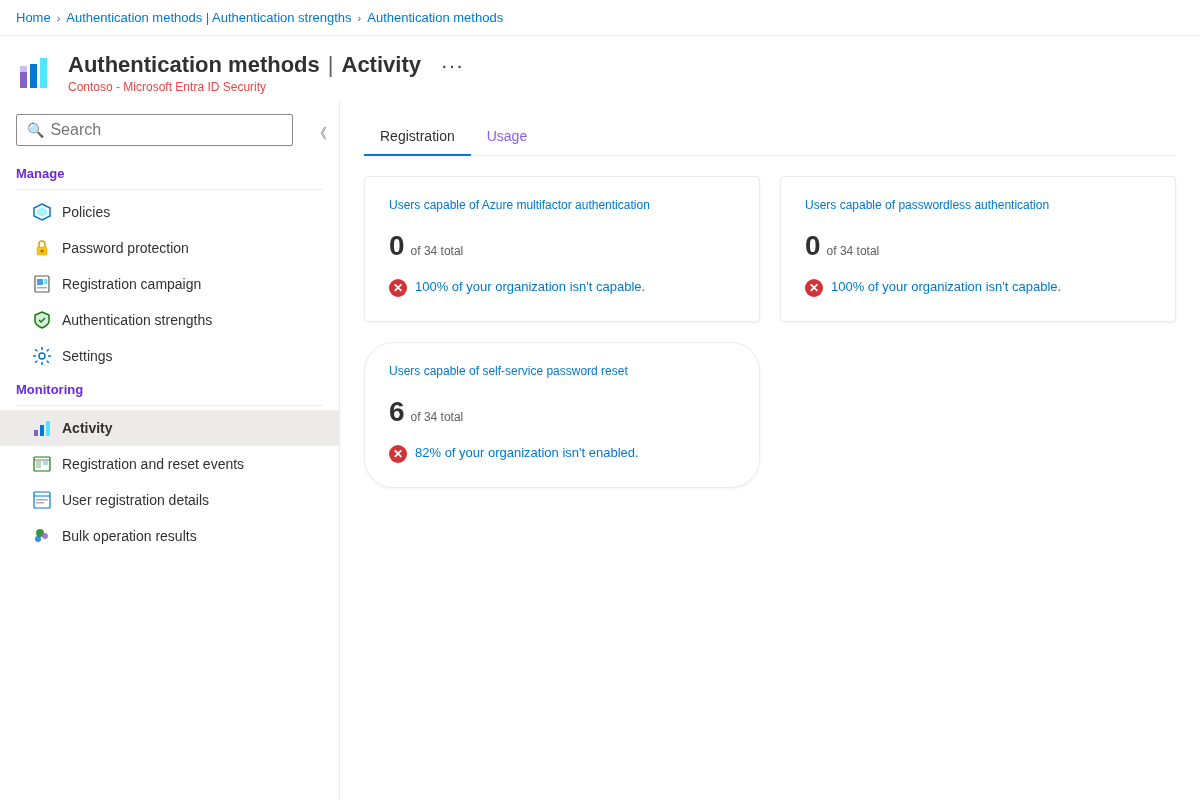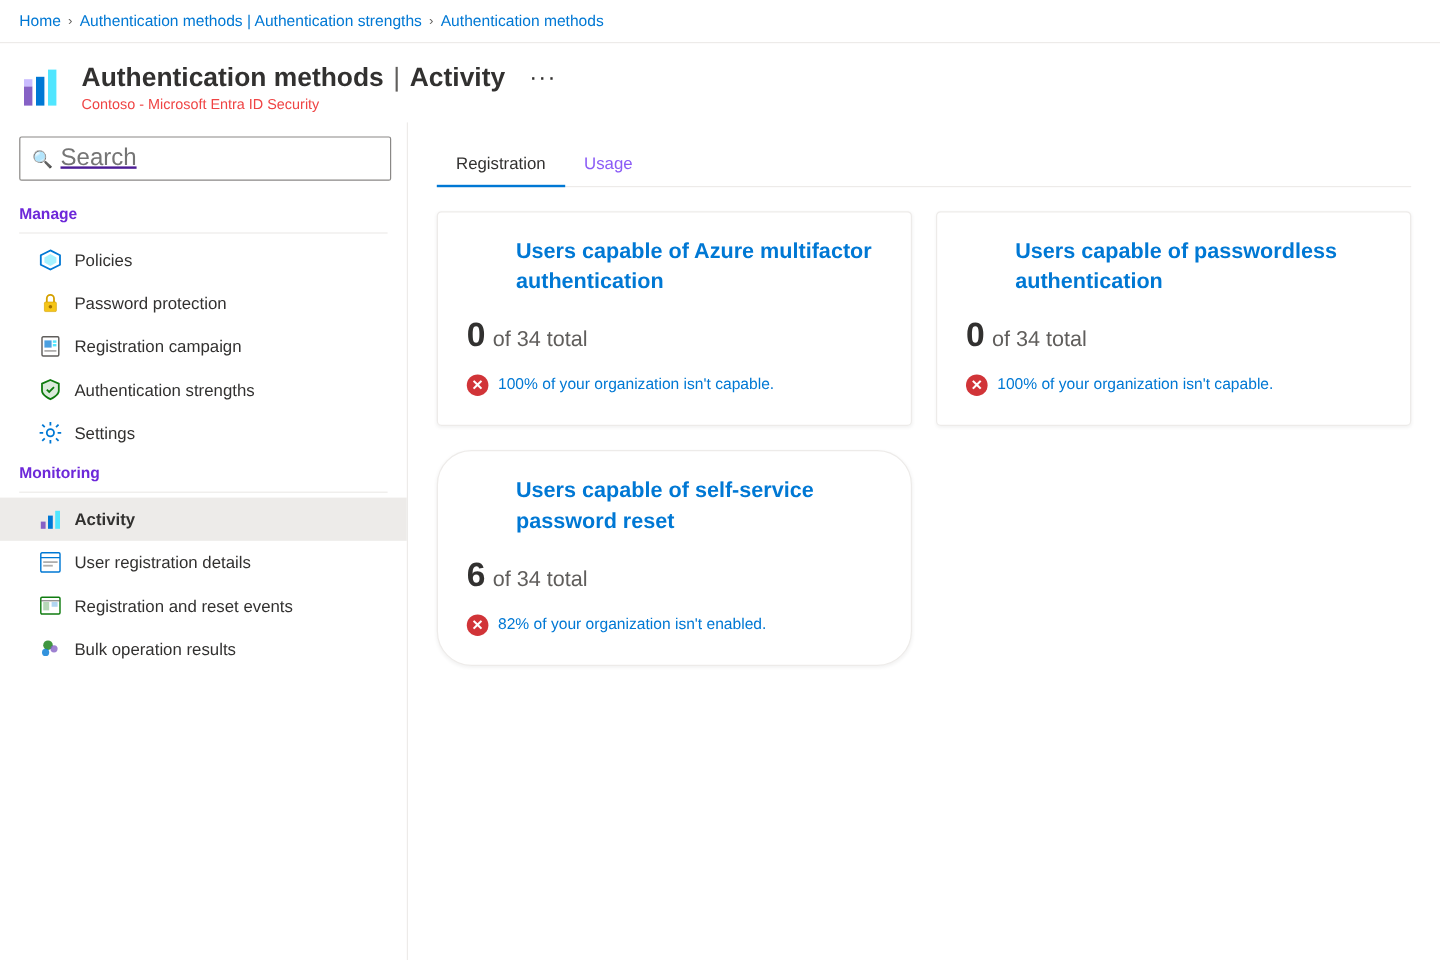--- a/index.html
+++ b/index.html
@@ -44,22 +44,22 @@
       padding: 8px 0;
       overflow-y: auto;
     }
     .search-box {
       display: flex; align-items: center; gap: 6px;
       margin: 4px 12px 12px 12px;
       border: 1px solid #8a8886; border-radius: 2px;
       padding: 6px 10px; background: #fff;
     }
     .search-box input {
-      border: none; outline: none; font-size: 20px;
-      color: #4c1d95; background: transparent; flex: 1; text-decoration: underline;
+      border: none; outline: none; font-size: 16px;
+      color: #0f766e; background: transparent; flex: 1;
     }
     .search-icon { color: #605e5c; font-size: 14px; }
 
     .collapse-btn {
       background: none; border: none; cursor: pointer;
       color: #605e5c; font-size: 14px; padding: 4px 8px;
       margin-left: auto;
     }
 
     .search-row { display: flex; align-items: center; padding: 0 4px; }
@@ -90,24 +90,24 @@
     .tab.active { color: #323130; border-bottom: 2px solid #0078d4; font-weight: 400; }
 
     
     .cards-grid { display: grid; grid-template-columns: 1fr 1fr; gap: 20px; max-width: 840px; }
     .card {
       border: 1px solid #edebe9; border-radius: 4px;
       padding: 20px 24px 24px 24px;
       background: #fff;
       box-shadow: 0 1px 3px rgba(0,0,0,0.05);
     }
-    .card-title { color: #0078d4; font-size: 18px; font-weight: 700; margin-bottom: 16px; line-height: 1.4; margin-left: 41px; }
+    .card-title { color: #0078d4; font-size: 12px; font-weight: 400; margin-bottom: 16px; line-height: 1.4; }
     .card-stat { display: flex; align-items: baseline; gap: 6px; margin-bottom: 16px; }
     .card-stat-number { font-size: 28px; font-weight: 700; color: #323130; }
-    .card-stat-label { font-size: 18px; color: #605e5c; }
+    .card-stat-label { font-size: 12px; color: #605e5c; }
     .card-status { display: flex; align-items: flex-start; gap: 8px; }
     .error-icon {
       width: 18px; height: 18px; flex-shrink: 0;
       background: #d13438; border-radius: 50%;
       display: flex; align-items: center; justify-content: center;
       color: white; font-size: 12px; font-weight: 700;
       margin-top: 1px;
     }
     .card-status-text { color: #0078d4; font-size: 13px; line-height: 1.4; }
     .card-full { grid-column: 1; border-radius: 29px; }
@@ -223,39 +223,39 @@
           <rect x="8" y="7" width="4" height="11" fill="#0078d4"></rect>
           <rect x="14" y="3" width="4" height="15" fill="#50e6ff"></rect>
         </svg>
       </span>
       <span>Activity</span>
     </a>
 
     <a class="sidebar-item">
       <span class="sidebar-item-icon">
         <svg width="20" height="20" viewBox="0 0 20 20">
+          <rect x="2" y="3" width="16" height="14" rx="1" fill="none" stroke="#107c10" stroke-width="1.2"></rect>
+          <rect x="4" y="7" width="5" height="7" fill="#107c10" opacity="0.3"></rect>
+          <rect x="11" y="7" width="5" height="4" fill="#0078d4" opacity="0.3"></rect>
+          <line x1="2" y1="6" x2="18" y2="6" stroke="#605e5c" stroke-width="0.8"></line>
+        </svg>
+      </span>
+      <span>Registration and reset events</span>
+    </a>
+
+    <a class="sidebar-item">
+      <span class="sidebar-item-icon">
+        <svg width="20" height="20" viewBox="0 0 20 20">
           <rect x="2" y="2" width="16" height="16" rx="1" fill="none" stroke="#0078d4" stroke-width="1.2"></rect>
           <line x1="2" y1="6" x2="18" y2="6" stroke="#0078d4" stroke-width="1"></line>
           <rect x="4" y="9" width="12" height="1.5" fill="#605e5c" opacity="0.5"></rect>
           <rect x="4" y="12" width="8" height="1.5" fill="#605e5c" opacity="0.5"></rect>
         </svg>
       </span>
       <span>User registration details</span>
-    </a>
-
-    <a class="sidebar-item">
-      <span class="sidebar-item-icon">
-        <svg width="20" height="20" viewBox="0 0 20 20">
-          <rect x="2" y="3" width="16" height="14" rx="1" fill="none" stroke="#107c10" stroke-width="1.2"></rect>
-          <rect x="4" y="7" width="5" height="7" fill="#107c10" opacity="0.3"></rect>
-          <rect x="11" y="7" width="5" height="4" fill="#0078d4" opacity="0.3"></rect>
-          <line x1="2" y1="6" x2="18" y2="6" stroke="#605e5c" stroke-width="0.8"></line>
-        </svg>
-      </span>
-      <span>Registration and reset events</span>
     </a>
 
     <a class="sidebar-item">
       <span class="sidebar-item-icon">
         <svg width="20" height="20" viewBox="0 0 20 20">
           <circle cx="8" cy="7" r="4" fill="#107c10" opacity="0.8"></circle>
           <circle cx="13" cy="10" r="3" fill="#8661c5" opacity="0.8"></circle>
           <circle cx="6" cy="13" r="3" fill="#0078d4" opacity="0.8"></circle>
         </svg>
       </span>

